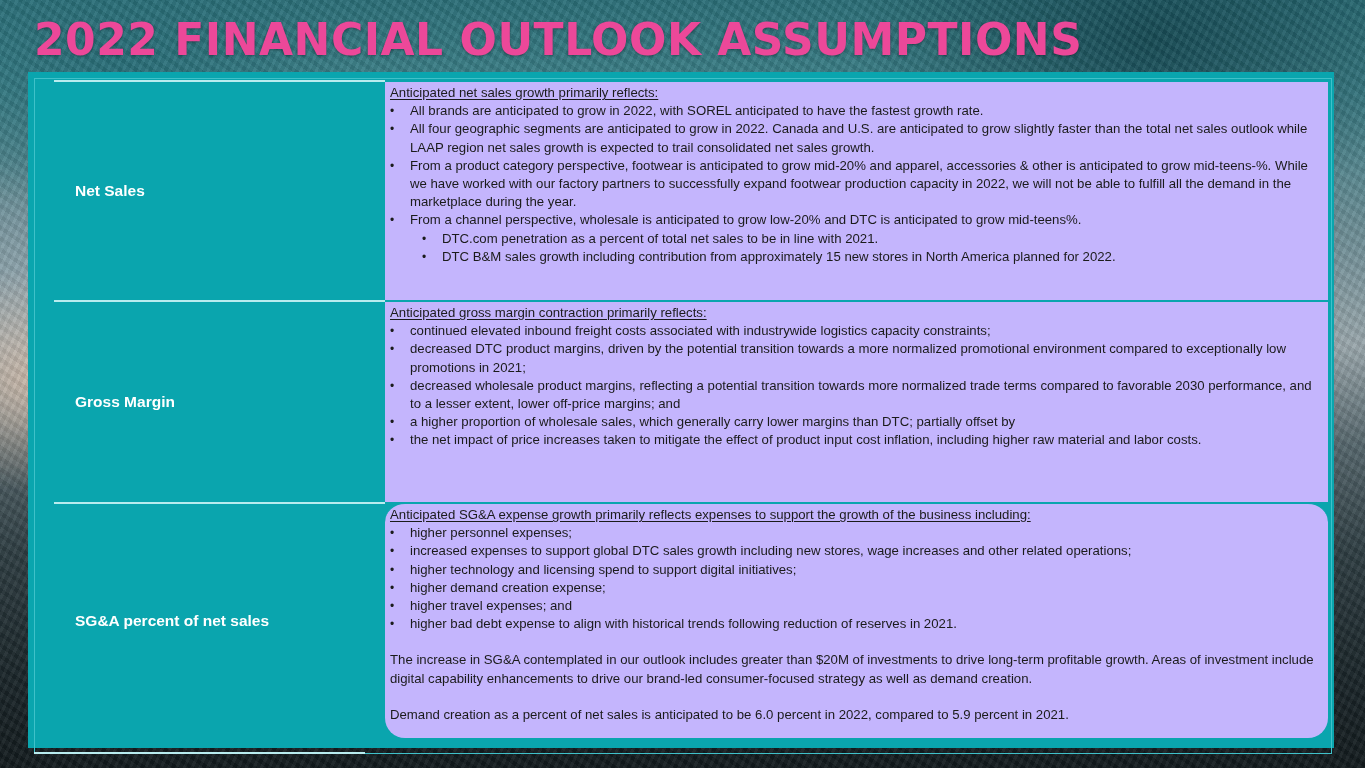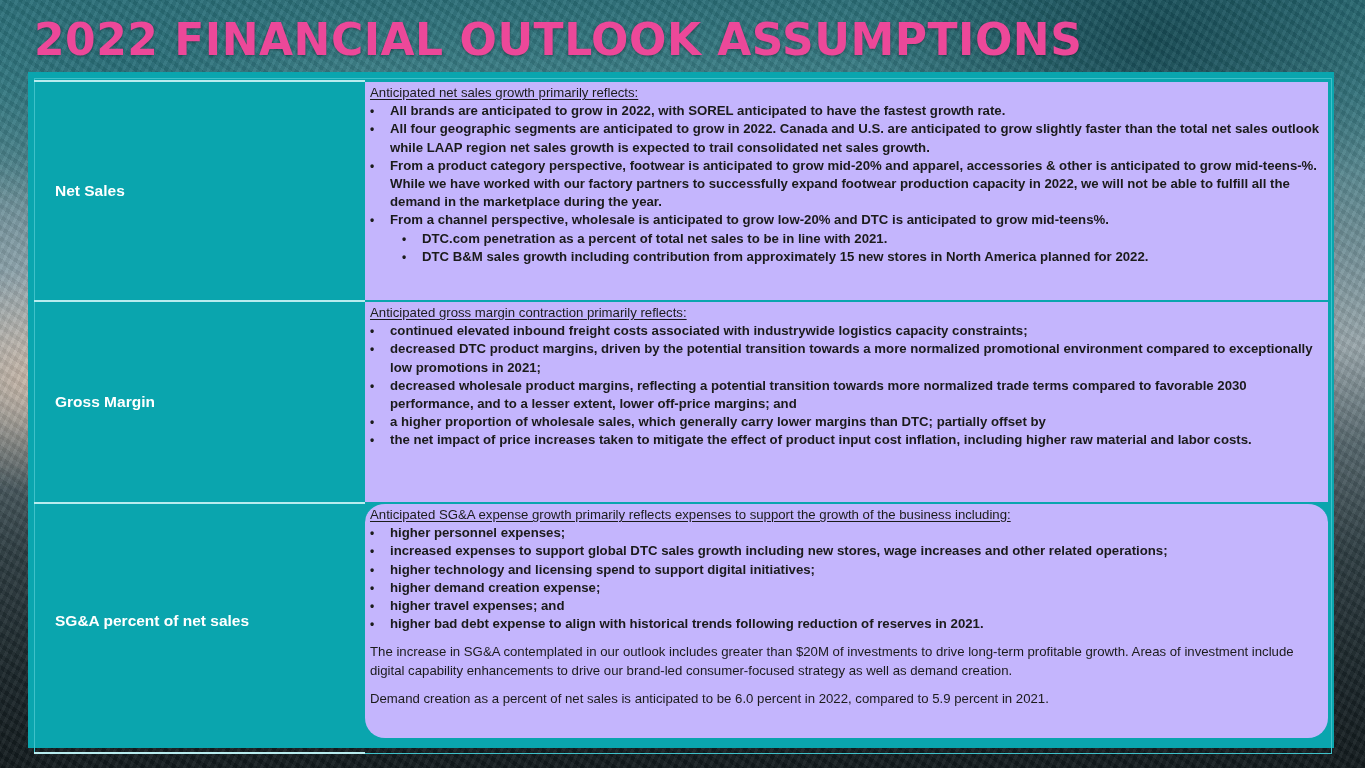--- a/index.html
+++ b/index.html
@@ -44,47 +44,47 @@
     }
     .row {
       position: absolute; left: 34px; width: 1294px;
       display: flex;
     }
     .row-label {
       width: 331px; height: 100%;
       border-top: 2px solid #b8ecef;
       display: flex; align-items: center;
       padding-left: 21px;
-      color: #ffffff; font-weight: 700; font-size: 15.5px;
+      color: #ffffff; font-weight: 700; font-size: 15.5px; margin-left: 20px;
     }
     .row-content {
       flex: 1; height: 100%;
       background: #c4b5fd;
       border-top: 2px solid #0aa5ae;
       padding: 2px 6px 0 5px;
       font-size: 13.2px; line-height: 18.2px;
       color: #1b1b1b;
     }
     .row-content .heading {
       text-decoration: underline;
       text-underline-offset: 2px;
     }
     ul.bullets { list-style: none; }
     ul.bullets li {
-      position: relative; padding-left: 20px; font-weight: bold;
+      position: relative; padding-left: 20px;
     }
     ul.bullets li::before {
       content: "\2022"; position: absolute; left: 0; top: 0;
       font-size: 12px;
     }
     ul.bullets li.sub { padding-left: 52px; }
     ul.bullets li.sub::before { left: 32px; }
     ul.bullets li.shifted { padding-left: 23px; }
     ul.bullets li.shifted::before { left: 4px; }
-    .para { margin-top: 10px; }
+    .para { margin-top: 18px; }
     .row1 { top: 80px; height: 220px; }
     .row2 { top: 300px; height: 202px; }
     .row3 { top: 502px; height: 236px; }
     .row3 .row-content { border-bottom: none; border-radius: 20px; }
     .bottom-line {
       position: absolute; left: 34px; top: 752px; width: 331px; height: 2px;
       background: #b8ecef;
     }
   </style>
 </head>

